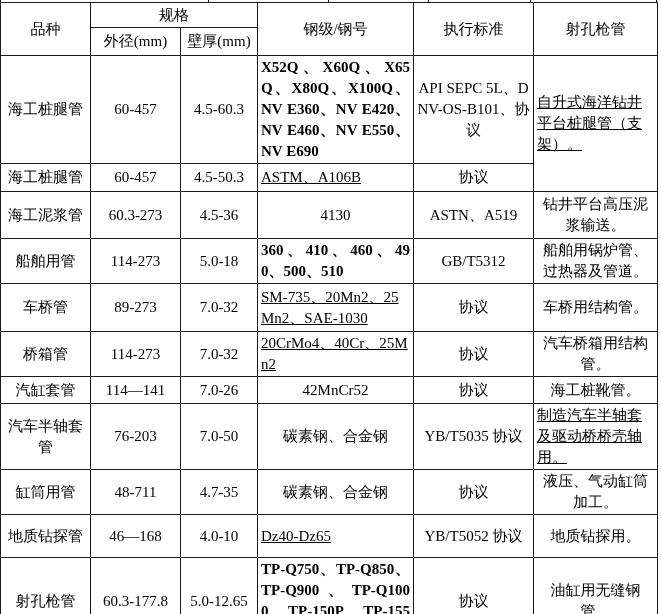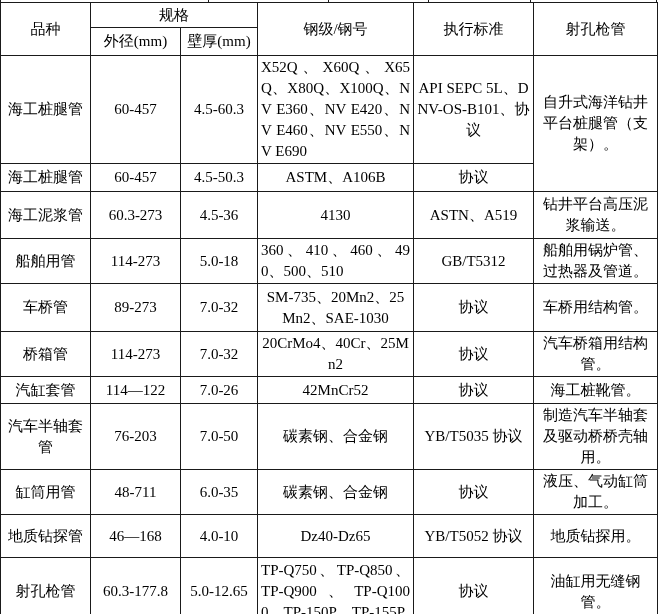--- a/index.html
+++ b/index.html
@@ -42,22 +42,22 @@
     border: 1px solid #1a1a1a;
     font-size: 15px;
     line-height: 21px;
     font-weight: normal;
     vertical-align: middle;
     padding: 1px 3px;
     text-align: center;
     overflow: hidden;
     word-break: break-all;
   }
-  table.spec td.l { text-align: center; }
-  table.spec td.j { text-align: justify; text-align-last: left; }
+  table.spec td.l { text-align: left; text-decoration: underline; }
+  table.spec td.j { text-align: justify; text-align-last: left; font-weight: bold; }
 </style>
 </head>
 <body>
 
 <div class="page">
 
   <div class="top-remnant">
     <i style="left:0"></i>
       <i style="left:208px"></i>
       <i style="left:328px"></i>
@@ -131,38 +131,38 @@
       <tr style="height:45px">
         <td>桥箱管</td>
         <td>114-273</td>
         <td>7.0-32</td>
         <td class="l">20CrMo4、40Cr、25Mn2</td>
         <td>协议</td>
         <td>汽车桥箱用结构管。</td>
       </tr>
       <tr style="height:27px">
         <td>汽缸套管</td>
-        <td>114—122</td>
+        <td>114—141</td>
         <td>7.0-26</td>
         <td>42MnCr52</td>
         <td>协议</td>
         <td>海工桩靴管。</td>
       </tr>
       <tr style="height:46px">
         <td>汽车半轴套管</td>
         <td>76-203</td>
         <td>7.0-50</td>
         <td>碳素钢、合金钢</td>
         <td>YB/T5035 协议</td>
         <td class="l">制造汽车半轴套及驱动桥桥壳轴用。</td>
       </tr>
       <tr style="height:45px">
         <td>缸筒用管</td>
         <td>48-711</td>
-        <td>6.0-35</td>
+        <td>4.7-35</td>
         <td>碳素钢、合金钢</td>
         <td>协议</td>
         <td>液压、气动缸筒加工。</td>
       </tr>
       <tr style="height:43px">
         <td>地质钻探管</td>
         <td>46—168</td>
         <td>4.0-10</td>
         <td class="l">Dz40-Dz65</td>
         <td>YB/T5052 协议</td>

